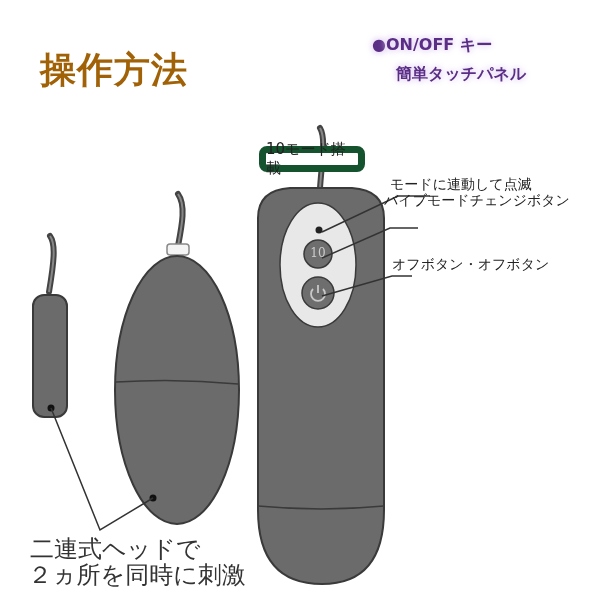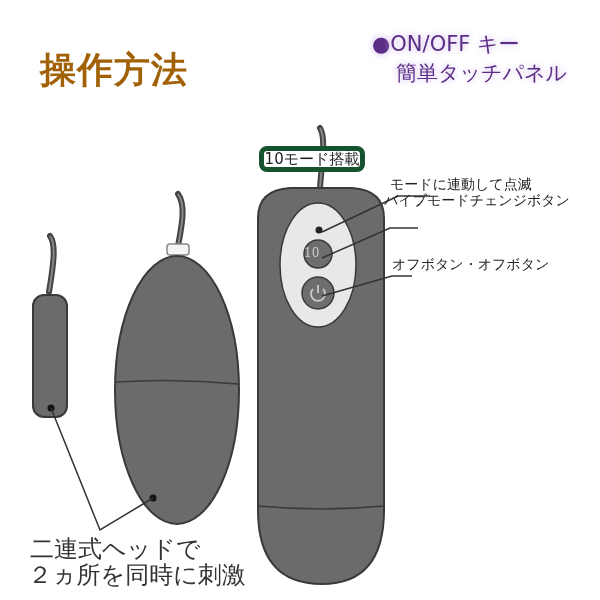--- a/index.html
+++ b/index.html
@@ -1,23 +1,23 @@
 <!DOCTYPE html>
 <html><head>
 <meta charset="utf-8">
 <style>
   html,body{margin:0;padding:0;background:#fff;}
   body{width:600px;height:600px;position:relative;overflow:hidden;font-family:"DejaVu Sans",sans-serif;}
   svg.art{position:absolute;left:0;top:0;}
   .title{position:absolute;left:40px;top:46px;font-size:36px;font-weight:bold;color:#a16207;letter-spacing:1px;}
-  .feature{position:absolute;left:372px;top:30px;width:220px;font-size:21px;font-weight:normal;color:#5a2d86;line-height:29px;
+  .feature{position:absolute;left:372px;top:30px;width:220px;font-size:16px;font-weight:bold;color:#5a2d86;line-height:29px;
            text-shadow:0 0 6px #e0cff0,0 0 10px #e6d9f3;}
   .feature .line{display:block;white-space:nowrap;}
   .feature .l2,.feature .l3{padding-left:24px;}
-  .badge{position:absolute;left:259px;top:146px;width:106px;height:26px;border:5px solid #14532d;border-radius:8px;background:#fff;
+  .badge{position:absolute;left:259px;top:146px;width:106px;height:26px;border:7px solid #14532d;border-radius:8px;background:#fff;
          font-size:15px;color:#222;display:flex;align-items:center;justify-content:center;box-sizing:border-box;}
   .lbl{position:absolute;font-size:14px;color:#222;white-space:nowrap;text-align:right;}
   .bottom-note{position:absolute;left:28px;top:536px;font-size:24px;color:#333;line-height:26px;}
   .bottom-note span{display:block;}
   .bottom-note .n1{padding-left:2px;}
 </style>
 </head>
 <body>
 
 <svg class="art" width="600" height="600" viewBox="0 0 600 600">
@@ -64,18 +64,18 @@
   <span class="line l1"><span>●</span><span>ON/OFF キー</span></span>
   <span class="line l3">簡単タッチパネル</span>
 </div>
 
 <div class="badge">10モード搭載</div>
 
 <div class="lbl" style="left:390px;top:176px;">モードに連動して点滅</div>
 <div class="lbl" style="left:384px;top:192px;">バイブモードチェンジボタン</div>
 <div class="lbl" style="left:392px;top:256px;">オフボタン・オフボタン</div>
 
-<div style="position:absolute;left:304px;top:246px;width:28px;text-align:left;font-size:12px;color:#ccc;font-family:'DejaVu Serif',serif;">10</div>
+<div style="position:absolute;left:304px;top:246px;width:28px;text-align:center;font-size:12px;color:#ccc;font-family:'DejaVu Serif',serif;">10</div>
 
 <div class="bottom-note">
   <span class="n1">二連式ヘッドで</span>
   <span class="n2">２ヵ所を同時に刺激</span>
 </div>
 
 </body></html>

